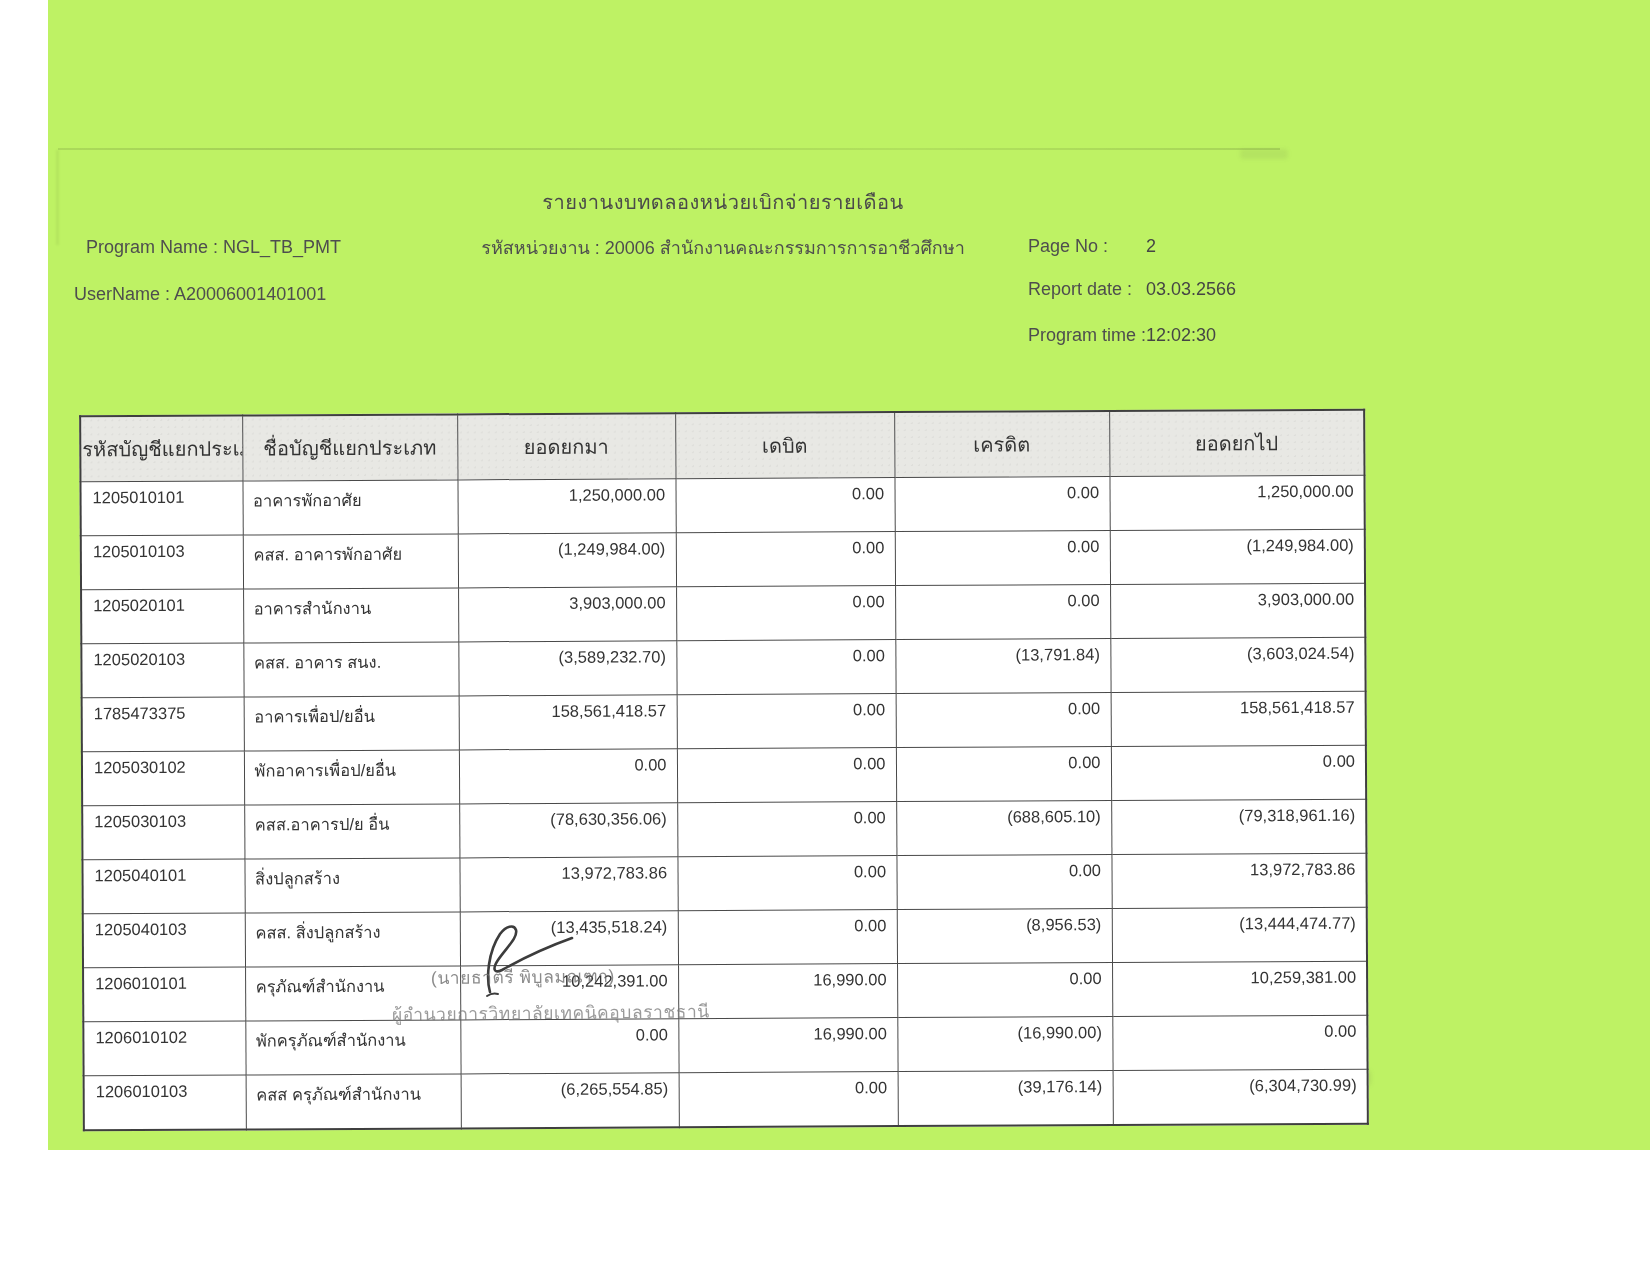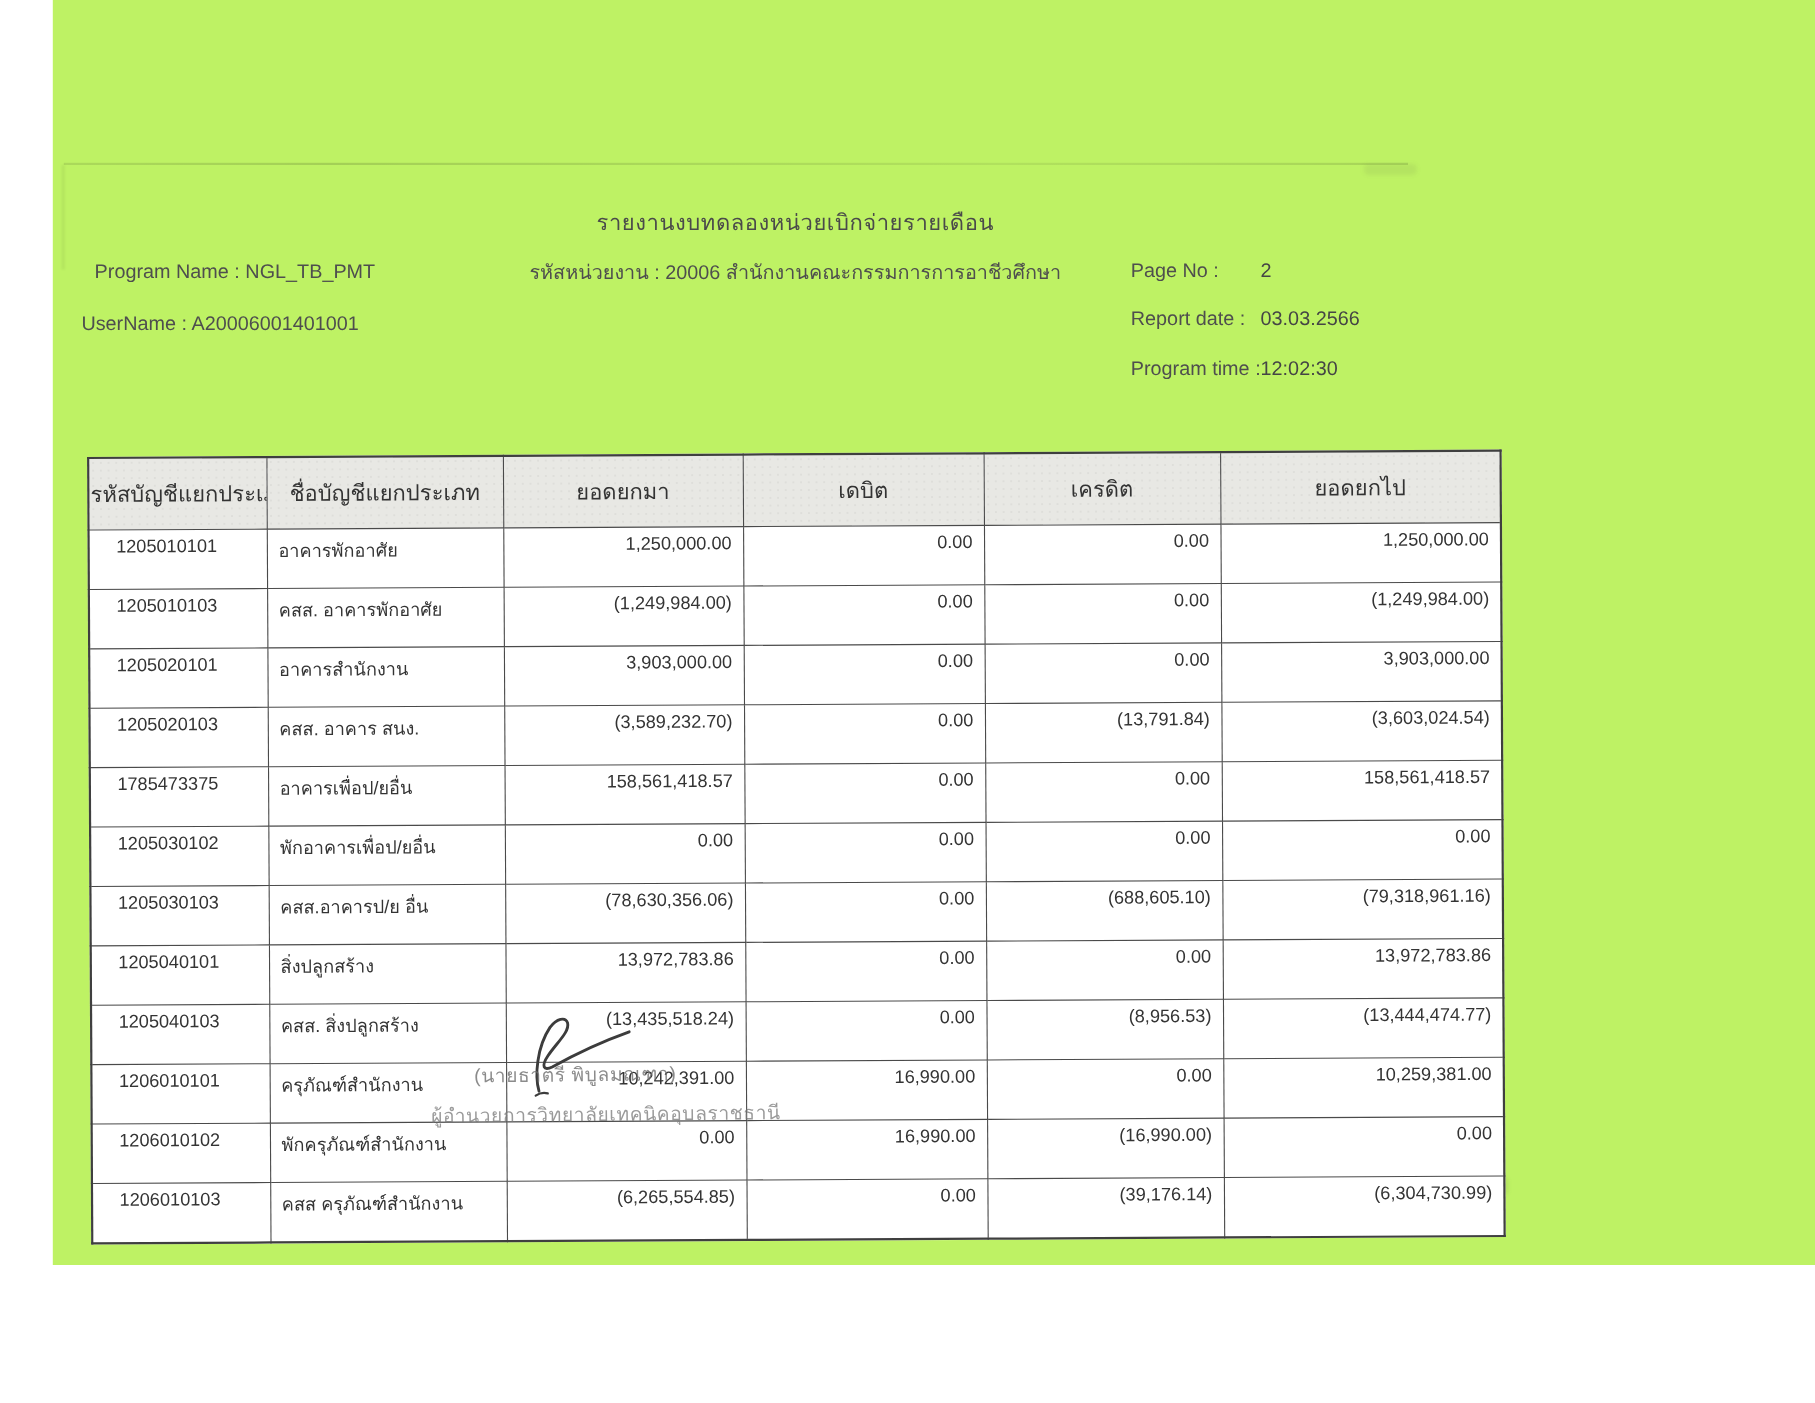--- a/index.html
+++ b/index.html
@@ -59,21 +59,21 @@
     font-weight:normal;font-size:20px;color:#333;
     text-align:center;vertical-align:middle;
     background-image:radial-gradient(rgba(0,0,0,.045) 1px, transparent 1px);
     background-size:7px 7px;
   }
   table.trial td{
     height:46px;vertical-align:top;
     font-size:16.5px;color:#343434;
     padding-top:6px;
   }
-  td.c-left{text-align:left;padding-left:24px;}
+  td.c-left{text-align:left;padding-left:11px;}
   td.c-name{text-align:left;padding-left:10px;}
   td.c-num{text-align:right;padding-right:10px;}
 
   .signature{position:absolute;left:412px;top:908px;width:120px;height:92px;pointer-events:none;}
   .stamp{
     position:absolute;white-space:nowrap;
     font-size:17.5px;color:rgba(110,110,110,.8);
     transform:rotate(-0.6deg);letter-spacing:.5px;
   }
   .stamp-name{left:383px;top:963px;}

